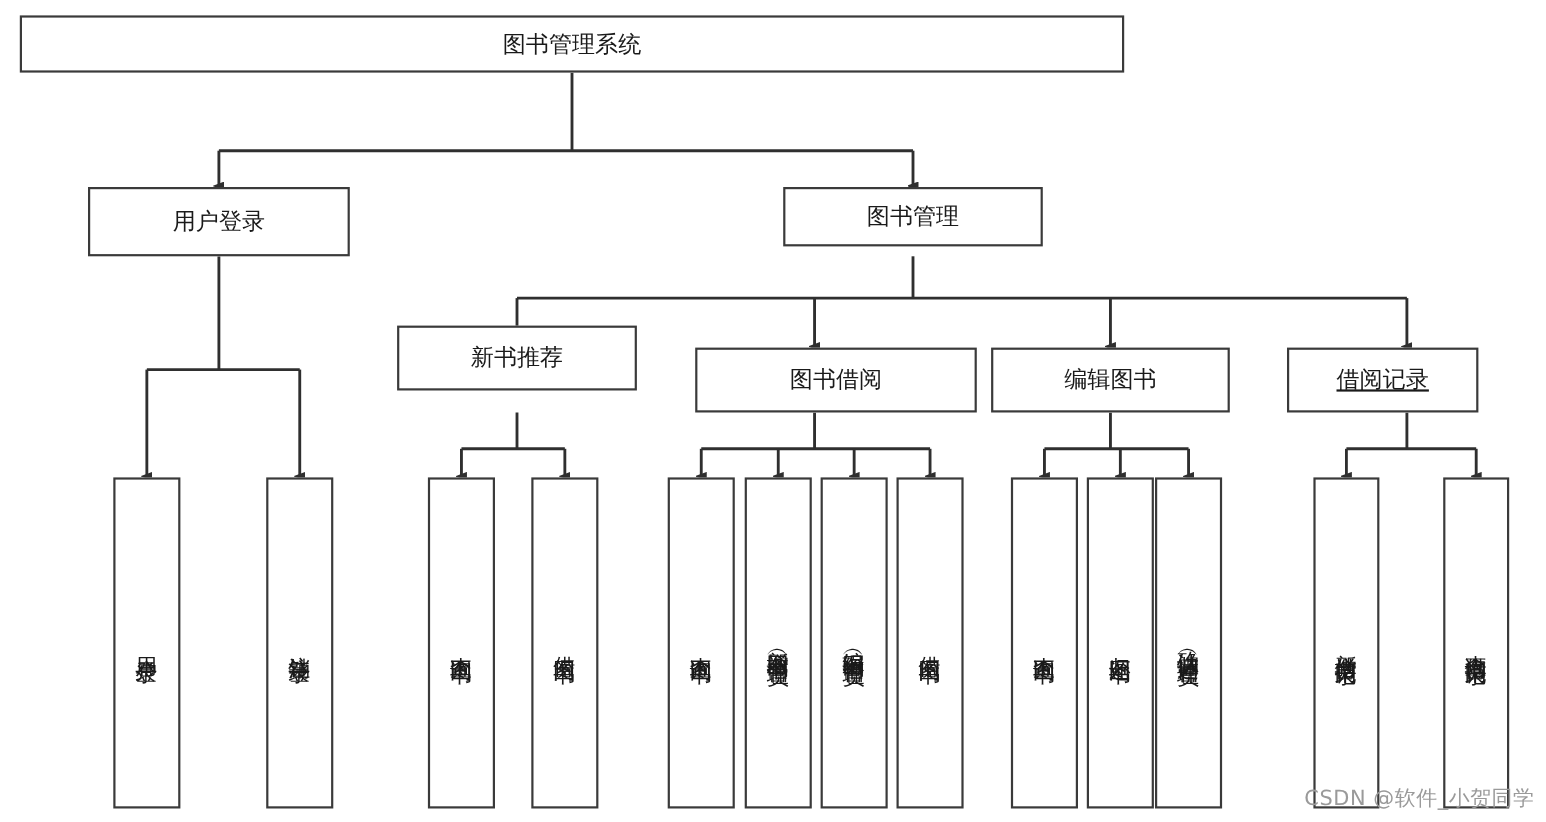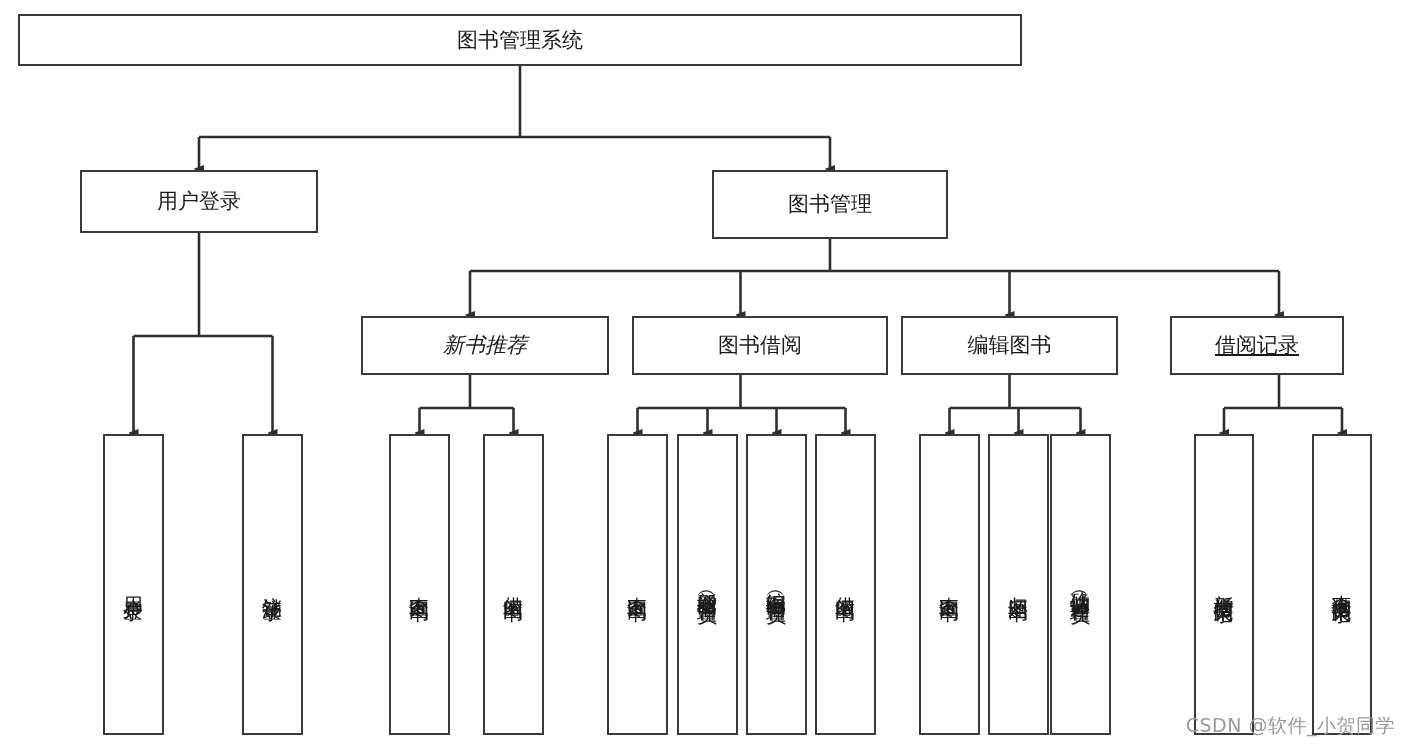--- a/index.html
+++ b/index.html
@@ -91,24 +91,24 @@
       </g>
   </svg>
 
   <div id="nodes-layer">
       <div class="node h-node" style="left: 18px; top: 14px; width: 1004px; height: 52px;">
         <span class="lbl">图书管理系统</span>
       </div>
       <div class="node h-node" style="left: 80px; top: 170px; width: 238px; height: 63px;">
         <span class="lbl">用户登录</span>
       </div>
-      <div class="node h-node" style="left: 712px; top: 170px; width: 236px; height: 69px;">
+      <div class="node h-node" style="left: 712px; top: 170px; width: 236px; height: 54px;">
         <span class="lbl">图书管理</span>
       </div>
-      <div class="node h-node" style="left: 361px; top: 316px; width: 248px; height: 59px; font-style: italic;">
+      <div class="node h-node" style="left: 361px; top: 296px; width: 218px; height: 59px;">
         <span class="lbl">新书推荐</span>
       </div>
       <div class="node h-node" style="left: 632px; top: 316px; width: 256px; height: 59px;">
         <span class="lbl">图书借阅</span>
       </div>
       <div class="node h-node" style="left: 901px; top: 316px; width: 217px; height: 59px;">
         <span class="lbl">编辑图书</span>
       </div>
       <div class="node h-node" style="left: 1170px; top: 316px; width: 174px; height: 59px; text-decoration: underline;">
         <span class="lbl">借阅记录</span>

